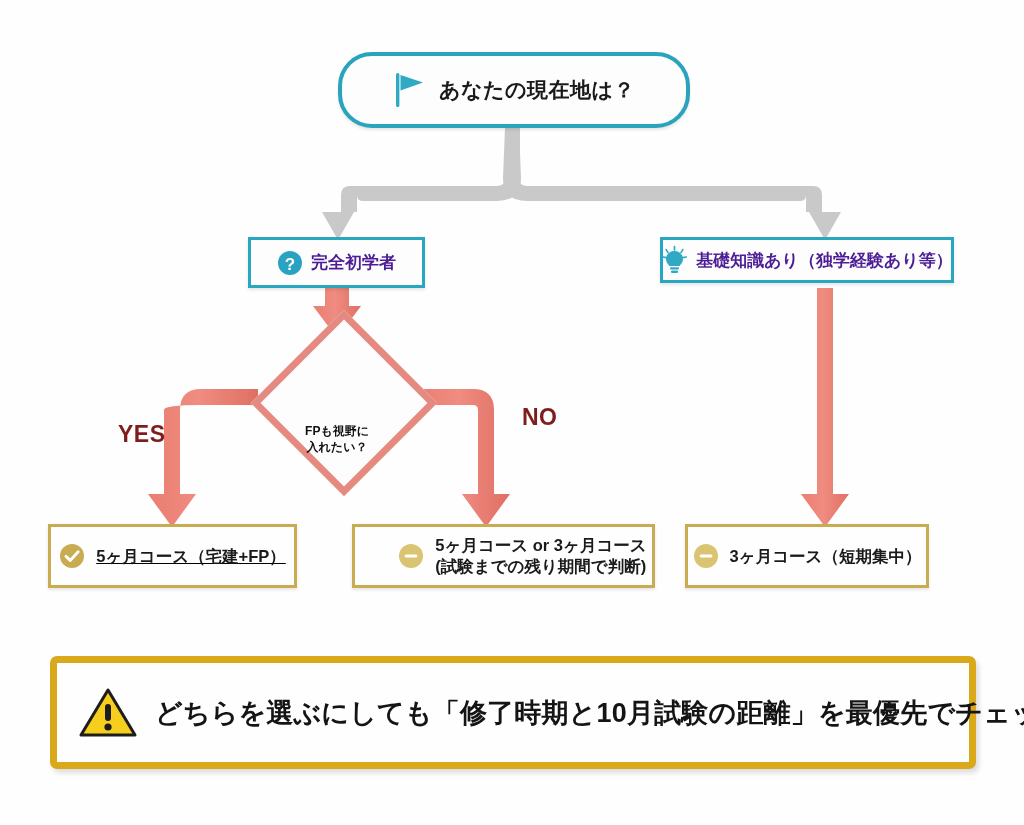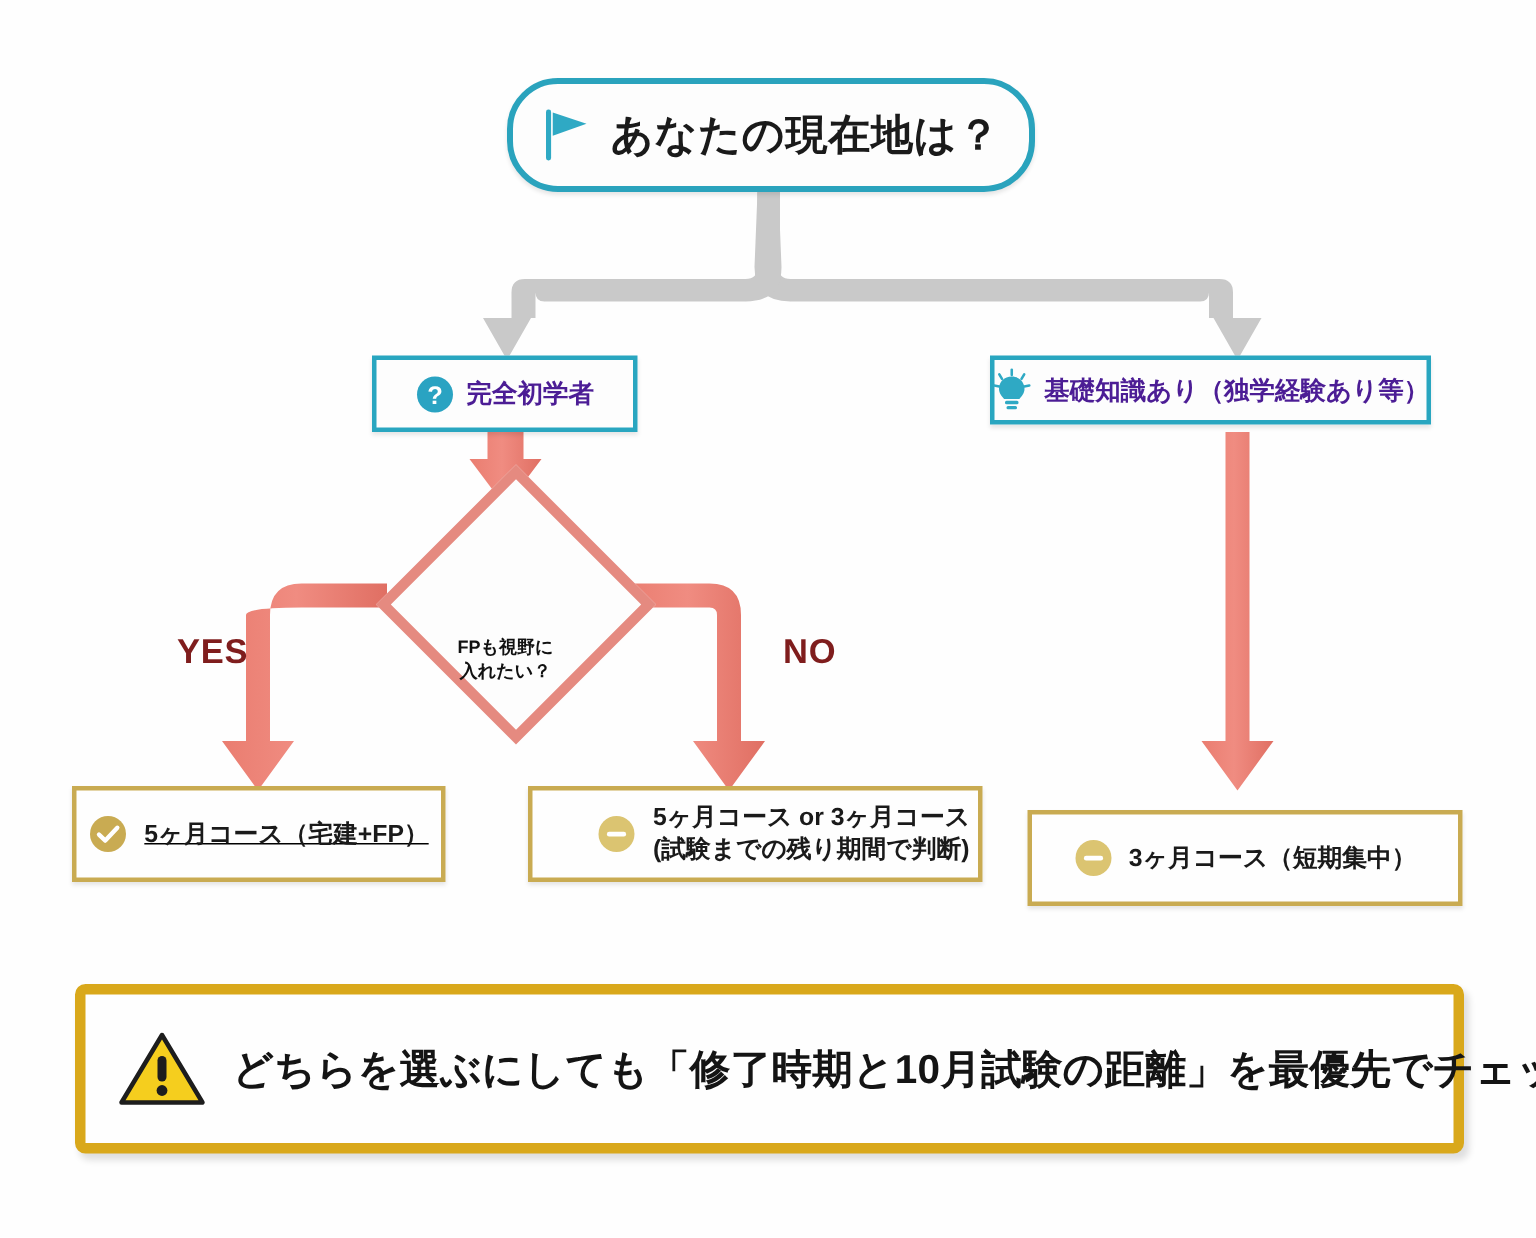--- a/index.html
+++ b/index.html
@@ -30,21 +30,21 @@
   
   .root-pill {
     border: 4px solid #2aa3bd;
     border-radius: 34px;
     background: #fdfdfd;
     box-shadow: 0 2px 3px rgba(0,0,0,0.10);
     gap: 12px;
     padding: 0 18px;
   }
   .root-pill .label {
-    font-size: 28px;
+    font-size: 21px;
     font-weight: 700;
     color: #1a1a1a;
     letter-spacing: 0.5px;
     white-space: nowrap;
   }
 
   
   .teal-box {
     border: 3px solid #29a6c0;
     background: #fdfdfd;
@@ -272,21 +272,21 @@
     <div class="dshape"></div>
     <div class="dtext">
       <div>
         <div>FPも視野に</div>
         <div>入れたい？</div>
       </div>
     </div>
   </div>
 
   <div class="branch-label" style="left:118px; top:421px;">YES</div>
-  <div class="branch-label" style="left:522px; top:421px;">NO</div>
+  <div class="branch-label" style="left:522px; top:404px;">NO</div>
 
   <div class="node gold-box" style="left:48px; top:524px; width:249px; height:64px;text-decoration:underline;">
     <span class="ic">
       <svg width="26" height="26" viewBox="0 0 26 26">
         <circle cx="13" cy="13" r="12" fill="#c9ab52"></circle>
         <path d="M7 13.4 L11.2 17.4 L19.2 8.8" stroke="#ffffff" stroke-width="2.9" fill="none" stroke-linecap="round" stroke-linejoin="round"></path>
       </svg>
     </span>
     <span class="label">
       <span>5ヶ月コース（宅建+FP）</span>
@@ -299,21 +299,21 @@
         <circle cx="13" cy="13" r="12" fill="#dbc471"></circle>
         <rect x="6.6" y="11.5" width="12.8" height="3.1" rx="1.5" fill="#ffffff"></rect>
       </svg>
     </span>
     <span class="label">
       <span>5ヶ月コース or 3ヶ月コース</span>
       <span class="l2">(試験までの残り期間で判断)</span>
     </span>
   </div>
 
-  <div class="node gold-box" style="left:685px; top:540px; width:290px; height:64px;">
+  <div class="node gold-box" style="left:685px; top:524px; width:244px; height:64px;">
     <span class="ic">
       <svg width="26" height="26" viewBox="0 0 26 26">
         <circle cx="13" cy="13" r="12" fill="#dbc471"></circle>
         <rect x="6.6" y="11.5" width="12.8" height="3.1" rx="1.5" fill="#ffffff"></rect>
       </svg>
     </span>
     <span class="label">
       <span>3ヶ月コース（短期集中）</span>
     </span>
   </div>

